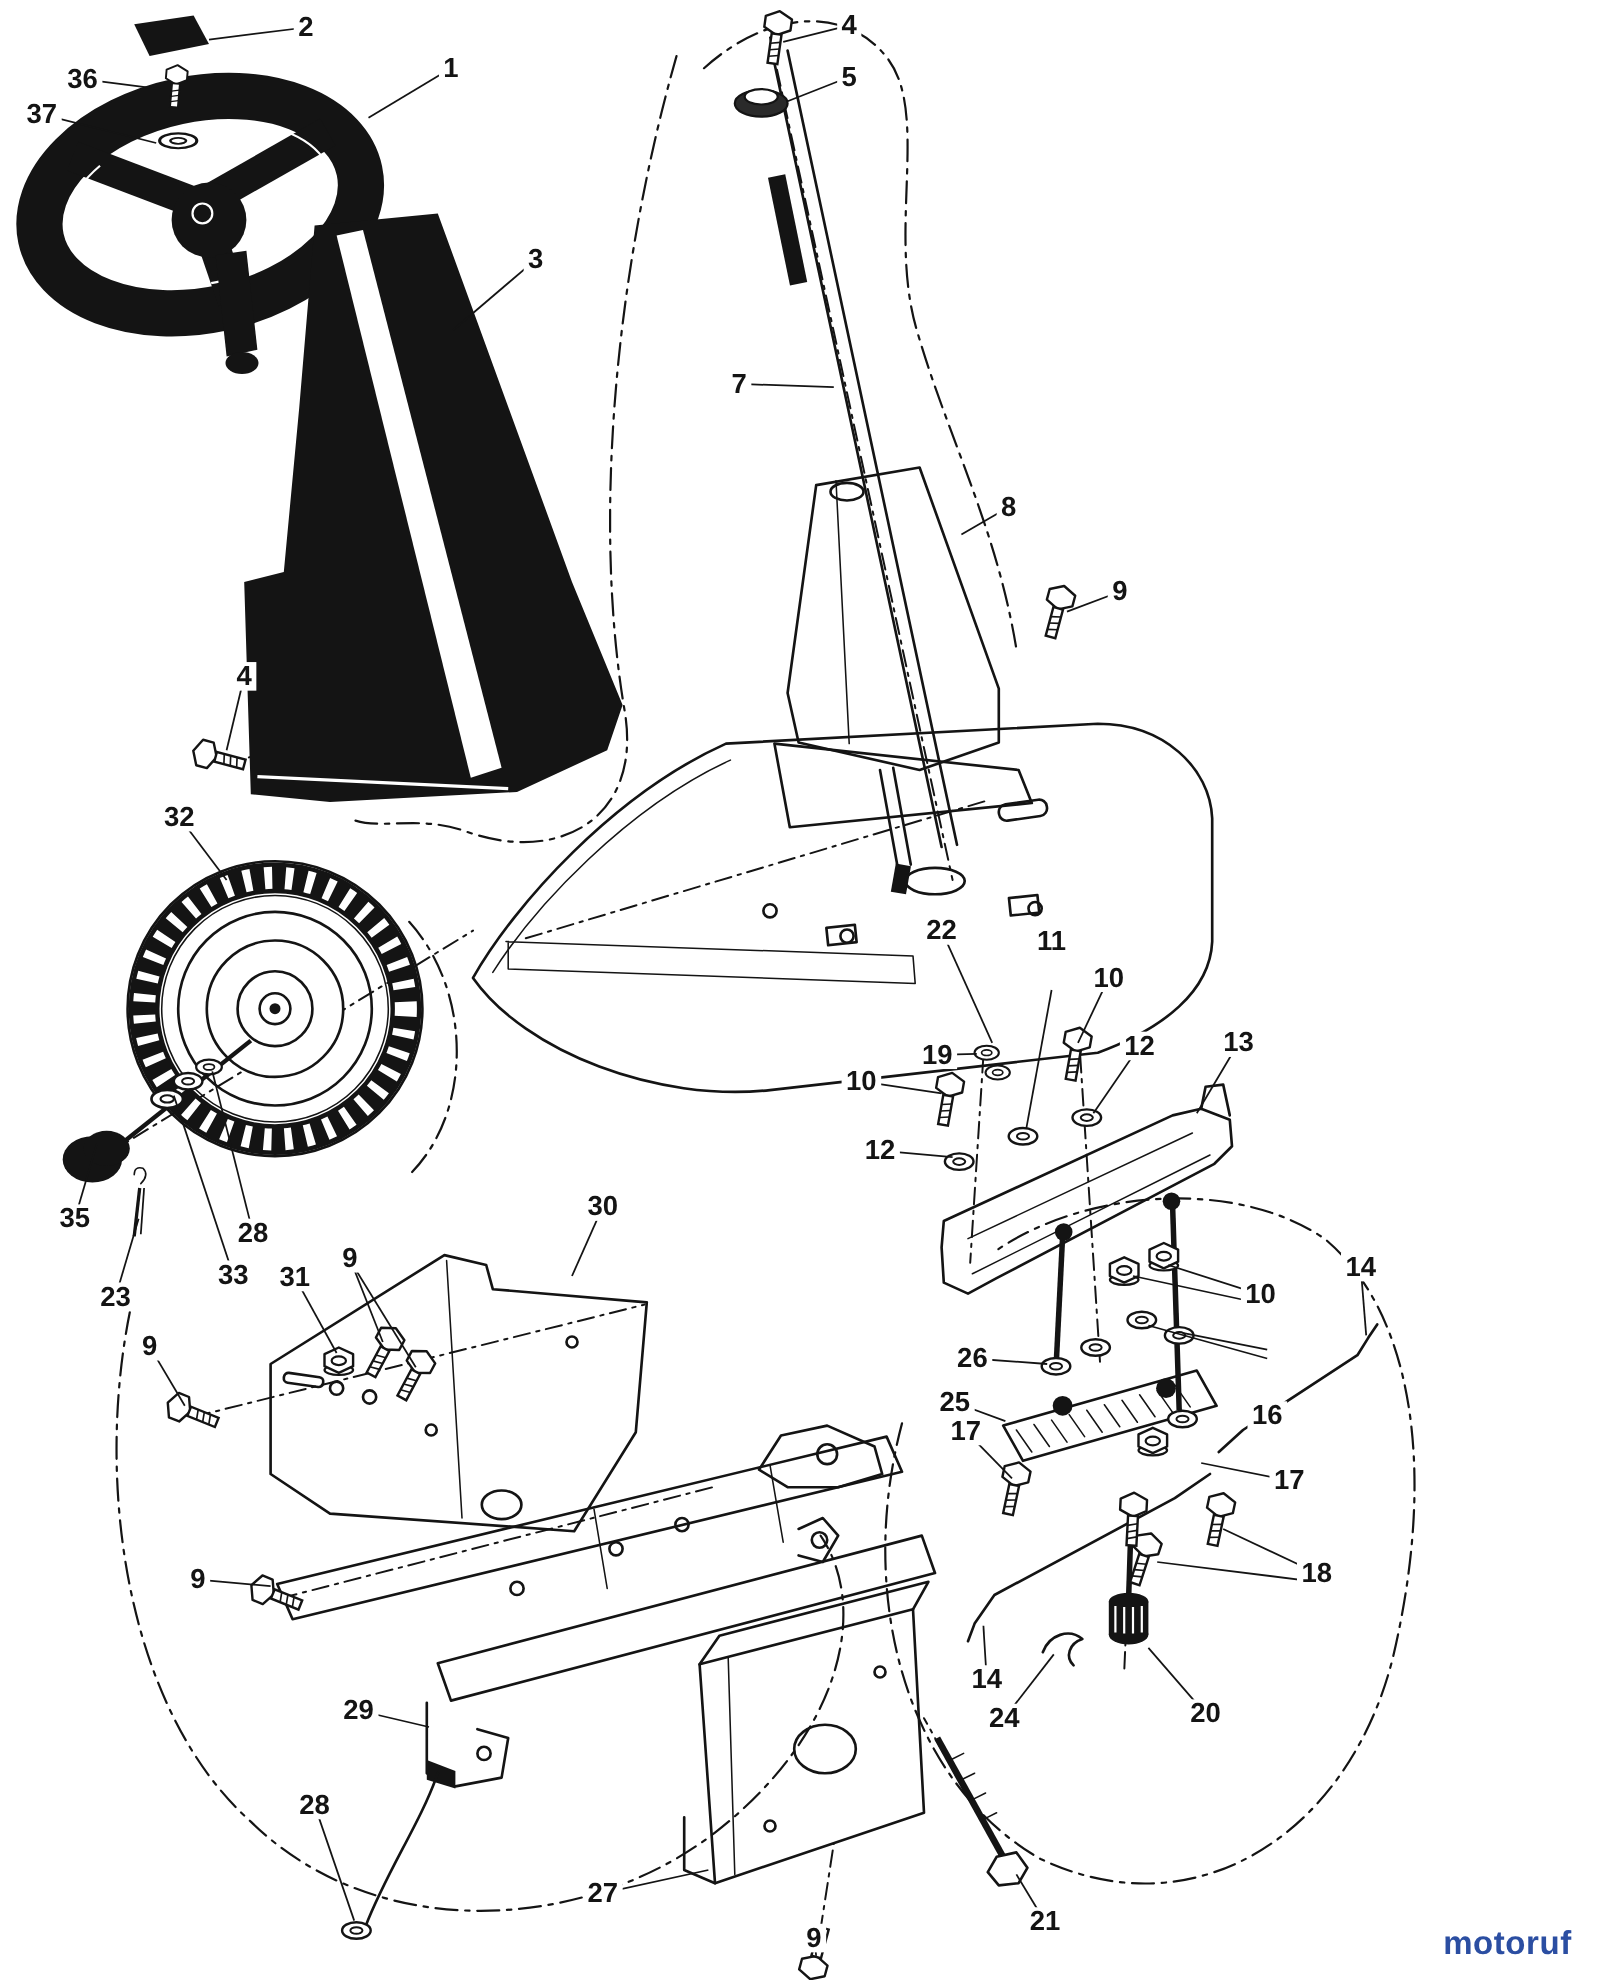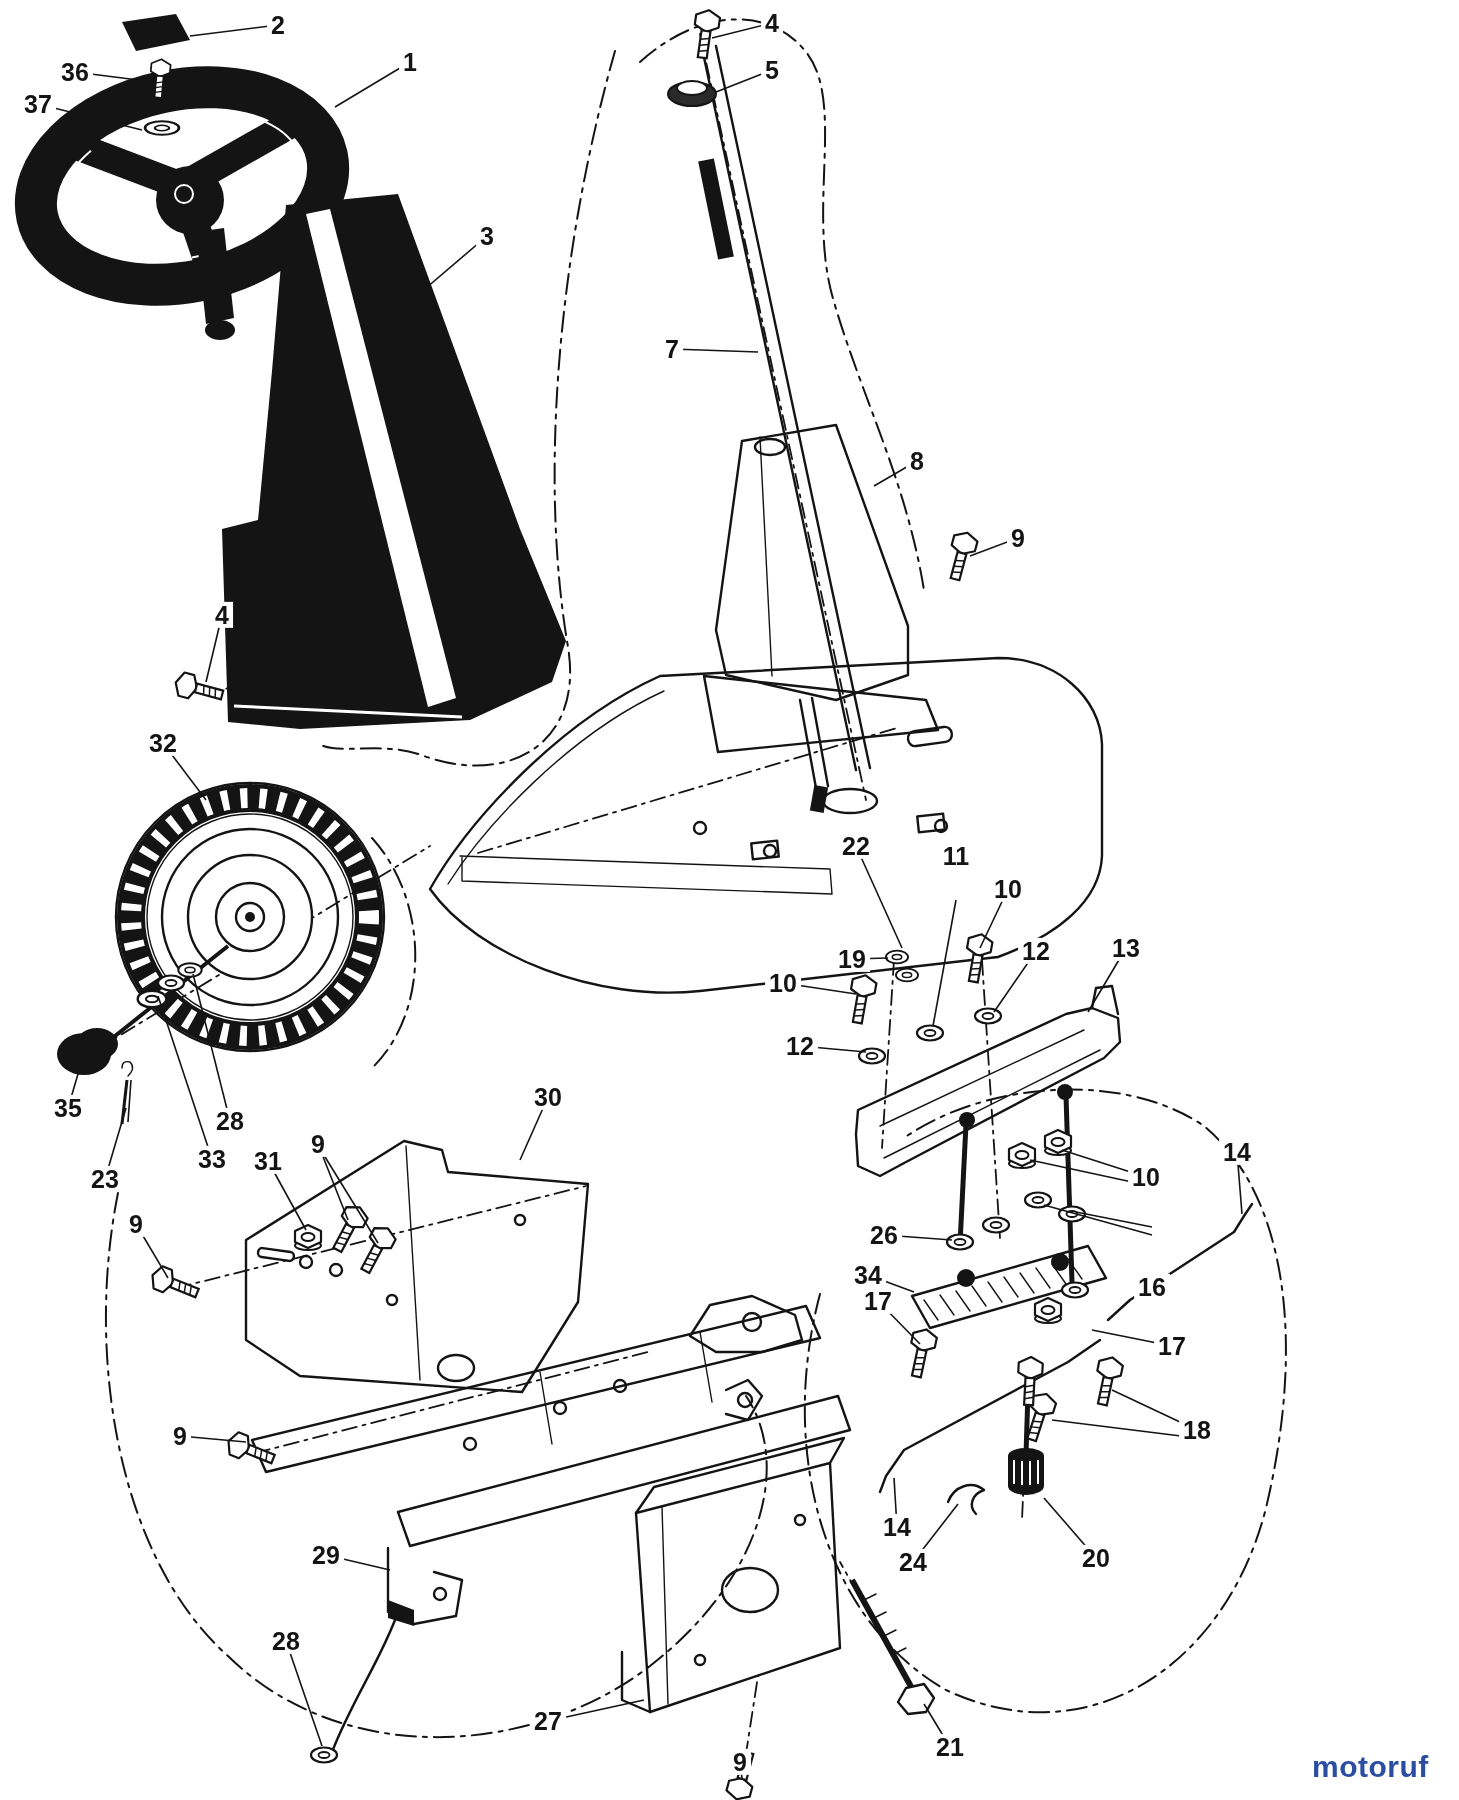--- a/index.html
+++ b/index.html
@@ -328,21 +328,21 @@
       <div class="callout" style="left: 68px; top: 1108px;">35</div>
       <div class="callout" style="left: 230px; top: 1121px;">28</div>
       <div class="callout" style="left: 212px; top: 1159px;">33</div>
       <div class="callout" style="left: 105px; top: 1179px; text-align: center;">23</div>
       <div class="callout" style="left: 268px; top: 1161px;">31</div>
       <div class="callout" style="left: 318px; top: 1144px;">9</div>
       <div class="callout" style="left: 1237px; top: 1152px;">14</div>
       <div class="callout" style="left: 1146px; top: 1177px;">10</div>
       <div class="callout" style="left: 1152px; top: 1287px;">16</div>
       <div class="callout" style="left: 884px; top: 1235px;">26</div>
-      <div class="callout" style="left: 868px; top: 1275px;">34</div>
+      <div class="callout" style="left: 868px; top: 1275px;">25</div>
       <div class="callout" style="left: 878px; top: 1301px;">17</div>
       <div class="callout" style="left: 136px; top: 1224px;">9</div>
       <div class="callout" style="left: 1172px; top: 1346px;">17</div>
       <div class="callout" style="left: 1197px; top: 1430px;">18</div>
       <div class="callout" style="left: 180px; top: 1436px;">9</div>
       <div class="callout" style="left: 897px; top: 1527px;">14</div>
       <div class="callout" style="left: 913px; top: 1562px;">24</div>
       <div class="callout" style="left: 1096px; top: 1558px;">20</div>
       <div class="callout" style="left: 326px; top: 1555px;">29</div>
       <div class="callout" style="left: 286px; top: 1641px;">28</div>

